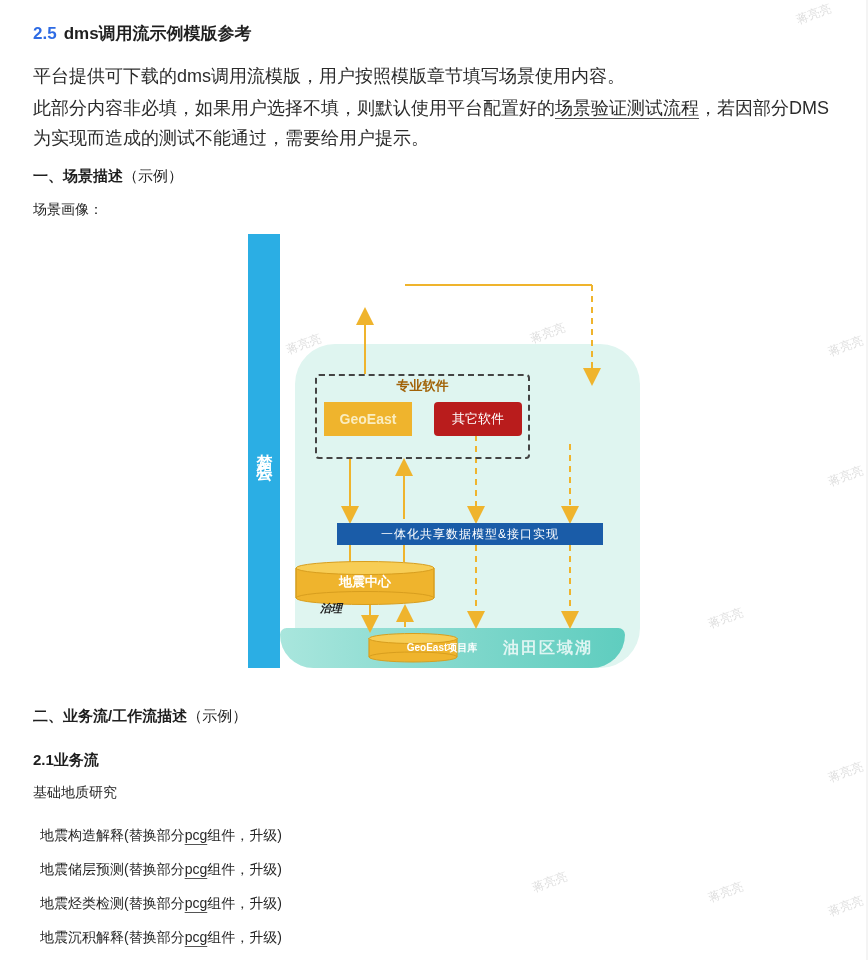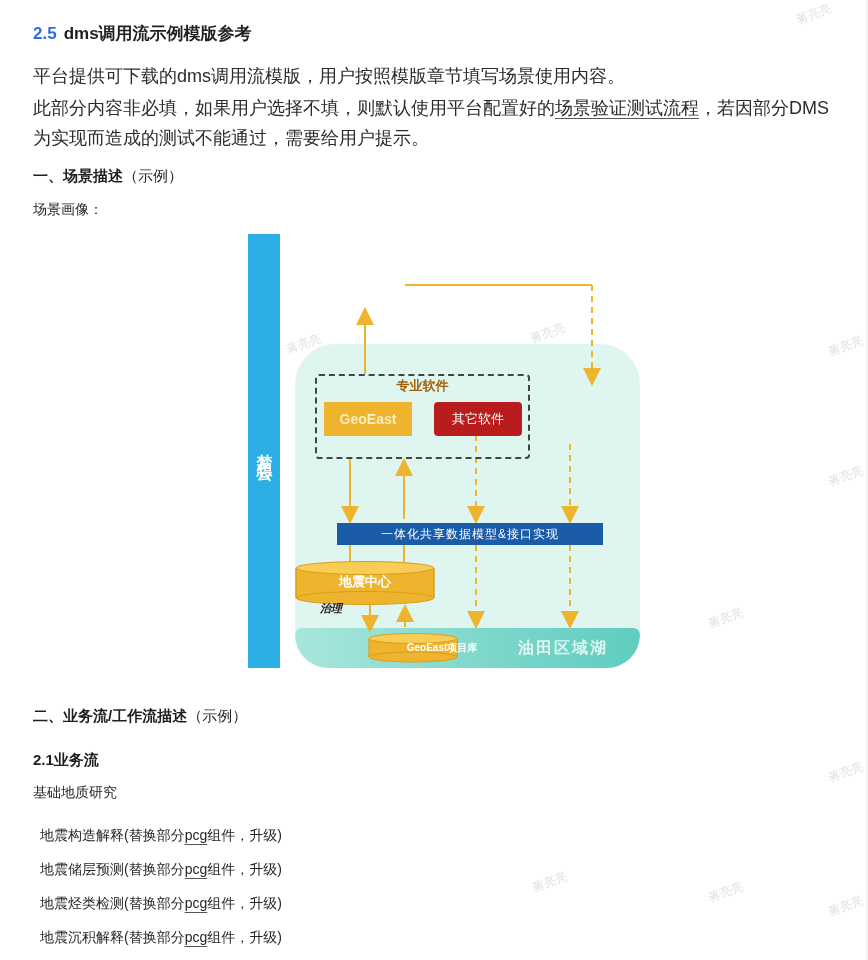--- a/index.html
+++ b/index.html
@@ -25,21 +25,21 @@
   .u-term { text-decoration:underline; text-underline-offset:4px; text-decoration-thickness:1px; text-decoration-color:#555; }
 
   
   .diagram { position:relative; width:868px; height:448px; margin-top:10px; margin-left:-33px; }
   .abs { position:absolute; }
 
   .platform-bar { left:248px; top:5px; width:32px; height:434px; background:#2baee4; display:flex; align-items:center; justify-content:center; z-index:3; }
   .platform-bar span { writing-mode:vertical-rl; color:#fff; font-weight:700; font-size:16px; letter-spacing:7px; }
 
   .mint { left:295px; top:115px; width:345px; height:324px; background:#dff5f0; border-radius:40px; z-index:1; }
-  .lake-bar { left:295px; top:399px; width:345px; height:40px; background:linear-gradient(90deg,#a9e6dd 0%,#7ed7cb 55%,#5fcdbf 100%); border-radius:8px 8px 40px 40px; z-index:2; }
+  .lake-bar { left:280px; top:399px; width:345px; height:40px; background:linear-gradient(90deg,#a9e6dd 0%,#7ed7cb 55%,#5fcdbf 100%); border-radius:8px 8px 40px 40px; z-index:2; }
   .lake-label { position:absolute; right:32px; top:10px; font-size:16px; font-weight:700; letter-spacing:2px; color:rgba(255,255,255,0.78); }
 
   .ybox { background:#efb42d; border-radius:7px; color:#fff; font-weight:700; display:flex; align-items:center; justify-content:center; z-index:5; }
   .top-box { left:325px; top:34px; width:80px; height:45px; font-size:14px; box-shadow:0 2px 4px rgba(0,0,0,0.12); }
 
   .dashed-box { left:315px; top:145px; width:215px; height:85px; border:2px dashed #444; border-radius:4px; z-index:4; }
   .group-label { position:absolute; top:1px; left:0; width:100%; text-align:center; font-size:13px; font-weight:700; color:#a16207; }
   .geoeast-box { position:absolute; left:7px; top:26px; width:88px; height:34px; background:#efb42d; border-radius:0; display:flex; align-items:center; justify-content:center; color:#faedc0; font-weight:700; font-size:14px; }
   .other-box { position:absolute; left:117px; top:26px; width:88px; height:34px; background:#b91c1c; border-radius:4px; display:flex; align-items:center; justify-content:center; color:#fff; font-weight:400; font-size:13px; }
 

